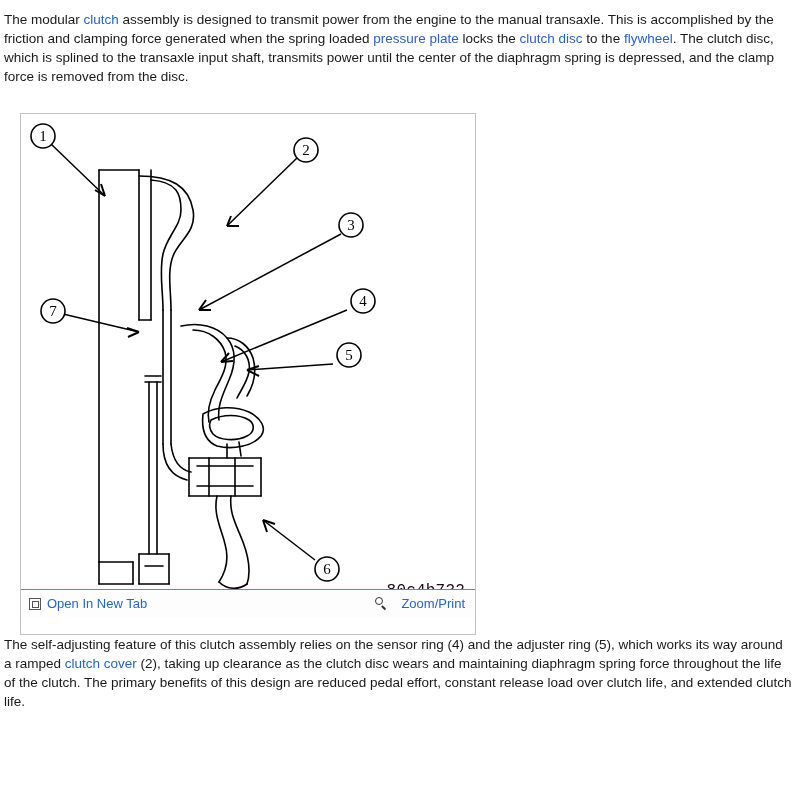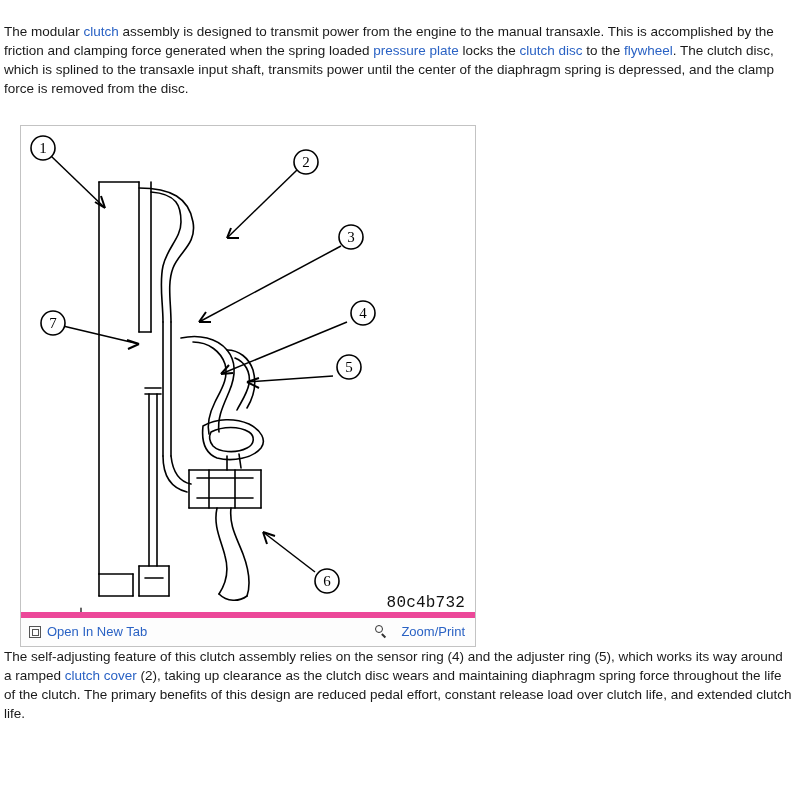--- a/index.html
+++ b/index.html
@@ -13,21 +13,21 @@
     font-family: "Liberation Sans", sans-serif;
     font-size: 13.5px;
     color: #1a1a1a;
     overflow: hidden;
   }
   .page {
     position: relative;
     width: 804px;
     height: 654px;
     box-sizing: border-box;
-    padding: 20px 12px 0 4px;
+    padding: 8px 12px 0 4px;
   }
   p.body-text {
     margin: 0;
     line-height: 1.42;
     color: #1a1a1a;
   }
   p.body-text.intro {
     margin: 2px 0 0 0;
   }
   .link {
@@ -47,23 +47,23 @@
     position: absolute;
     left: 0;
     top: 0;
     width: 454px;
     height: 490px;
   }
   .figure-footer {
     position: absolute;
     left: 0;
     right: 0;
-    bottom: 0;
+    bottom: 16px;
     height: 28px;
-    border-top: 6px solid #ec4899;
+    border-top: 1px solid #ec4899;
     background: #fdfdfd;
     display: flex;
     align-items: center;
     margin-top: 23px;
   }
   .footer-left {
     display: flex;
     align-items: center;
     gap: 6px;
     padding-left: 8px;

